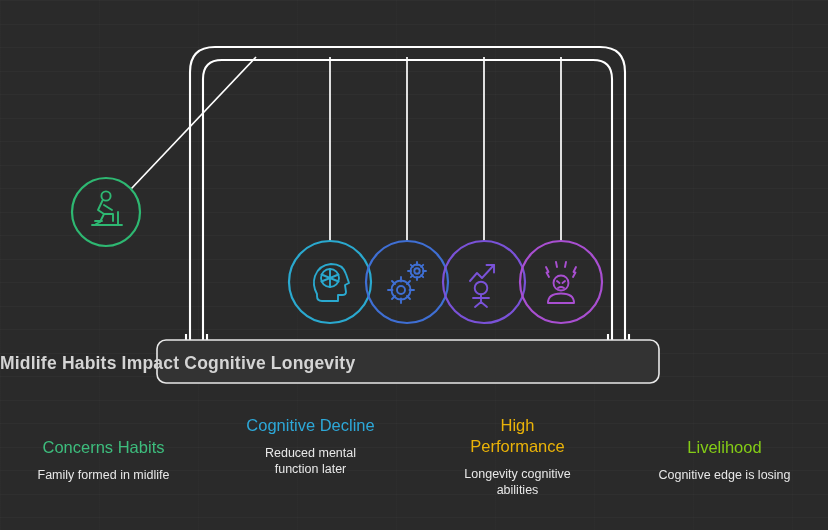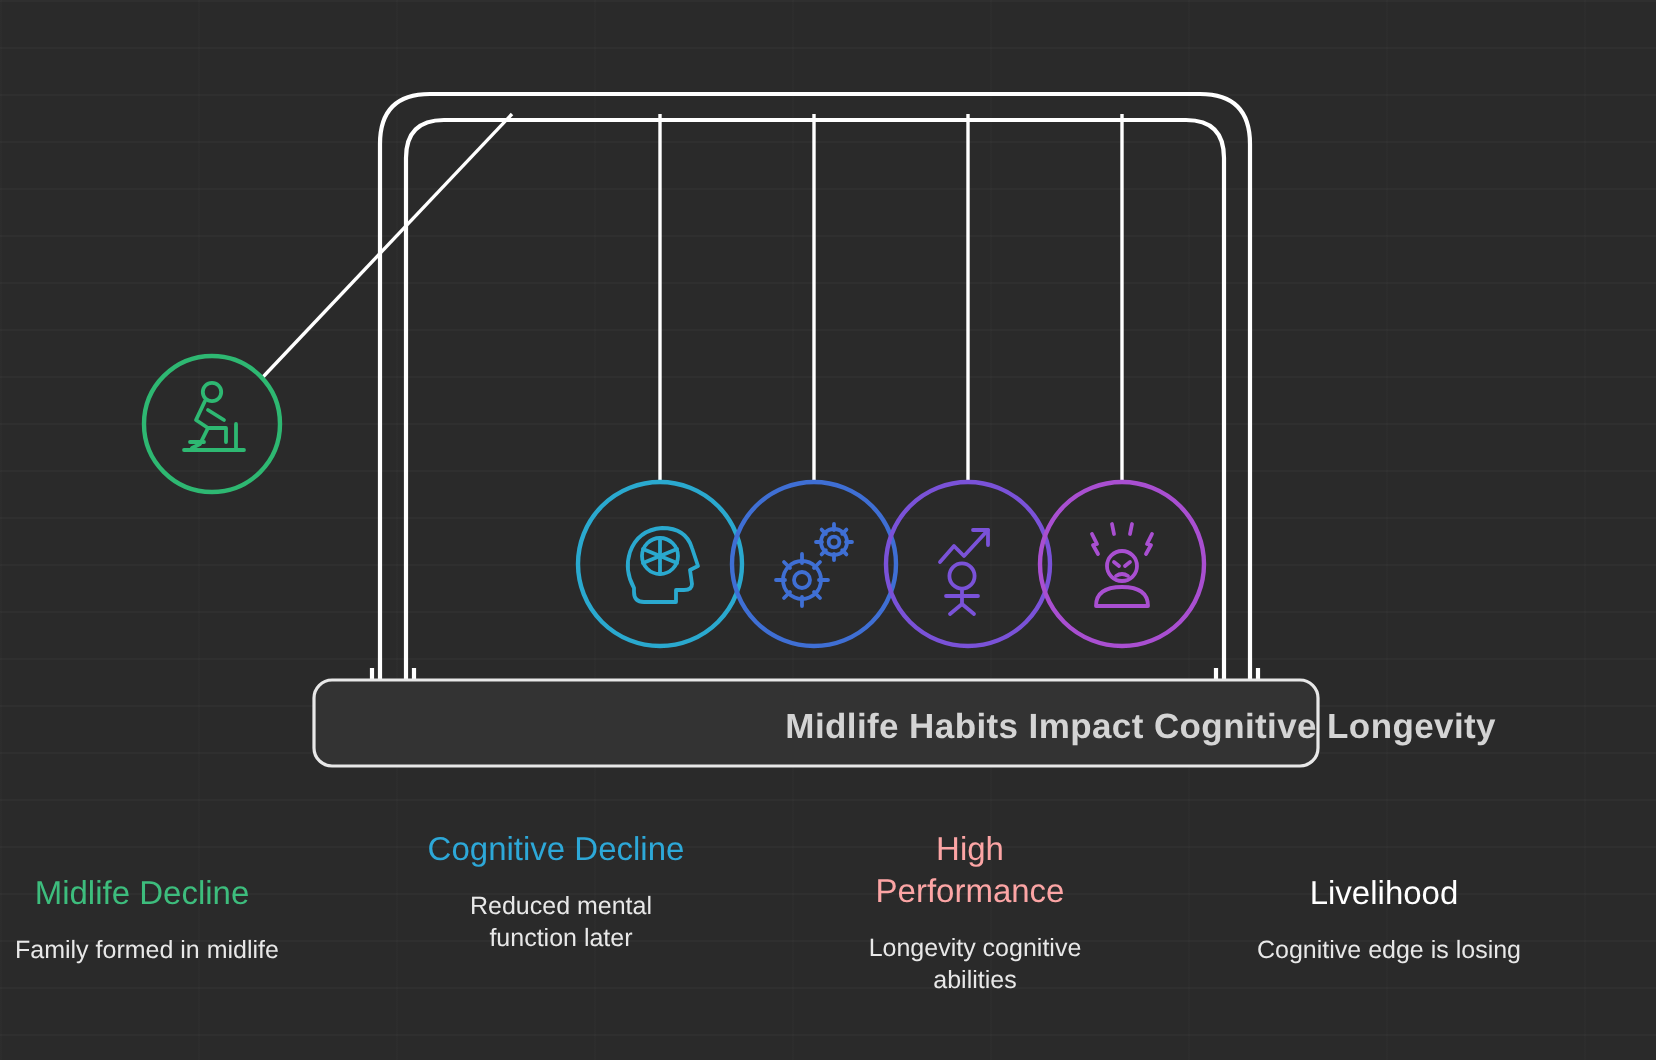--- a/index.html
+++ b/index.html
@@ -28,39 +28,40 @@
     left: 0;
     top: 0;
     width: 828px;
     height: 530px;
   }
   #title-text {
     position: absolute;
     left: 0;
     top: 353px;
     width: 748px;
-    text-align: right;
+    text-align: left;
     font-size: 17.5px;
     font-weight: bold;
     color: #d4d4d4;
     letter-spacing: 0.2px;
     pointer-events: none;
   }
   #legend {
     position: absolute;
     left: 0;
     top: 415px;
     width: 828px;
     display: flex;
     flex-direction: row;
   }
   .legend-col {
     flex: 1 1 0;
     display: flex;
     flex-direction: column;
+    align-items: center;
     padding: 0 6px;
     box-sizing: border-box;
   }
   .legend-title {
     font-size: 16.5px;
     line-height: 21px;
     text-align: center;
     font-weight: normal;
     margin: 0;
     max-width: 130px;
@@ -193,35 +194,35 @@
       </g>
     </g>
 
   </svg>
 
   <div id="title-text">Midlife Habits Impact Cognitive Longevity</div>
 
   <div id="legend">
 
     <div class="legend-col">
-      <div class="legend-title lt-align-bottom" style="color:#3dbd7d">Midlife Decline</div>
+      <div class="legend-title lt-align-bottom" style="color:#3dbd7d">Concerns Habits</div>
       <div class="legend-desc">Family formed in midlife</div>
     </div>
 
     <div class="legend-col">
       <div class="legend-title" style="color:#2da8d8">Cognitive Decline</div>
       <div class="legend-desc">Reduced mental function later</div>
     </div>
 
     <div class="legend-col">
-      <div class="legend-title" style="color:#fca5a5">High Performance</div>
+      <div class="legend-title" style="color:#eab308">High Performance</div>
       <div class="legend-desc">Longevity cognitive abilities</div>
     </div>
 
     <div class="legend-col">
-      <div class="legend-title lt-align-bottom" style="color:#ffffff">Livelihood</div>
+      <div class="legend-title lt-align-bottom" style="color:#84cc16">Livelihood</div>
       <div class="legend-desc">Cognitive edge is losing</div>
     </div>
 
 
   </div>
 
 </div>
 
 </body></html>

